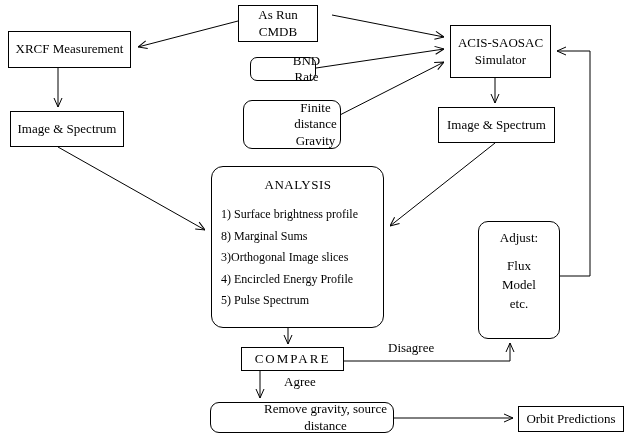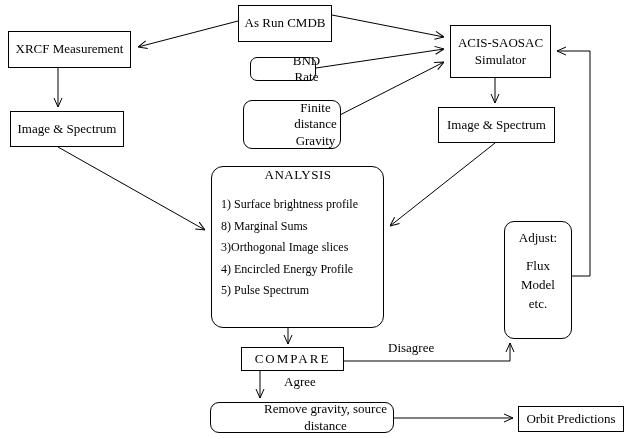--- a/index.html
+++ b/index.html
@@ -47,21 +47,21 @@
   .box.multiline {
     flex-direction: column;
   }
   .analysis-box {
     position: absolute;
     border: 1px solid #000000;
     border-radius: 12px;
     background: #ffffff;
     box-sizing: border-box;
     font-size: 12px;
-    padding: 0 8px 8px 9px;
+    padding: 10px 8px 8px 9px;
   }
   .analysis-title {
     text-align: center;
     font-size: 13px;
     letter-spacing: 0.5px;
     margin-bottom: 14px;
   }
   .analysis-item {
     margin-bottom: 6.5px;
     white-space: nowrap;
@@ -115,21 +115,21 @@
     <path d="M 343,361 L 510,361 L 510,343" marker-end="url(#arrow)"></path>
     <path d="M 260,370 L 260,398" marker-end="url(#arrow)"></path>
     <path d="M 393,418 L 513,418" marker-end="url(#arrow)"></path>
     <path d="M 559,276 L 590,276 L 590,51 L 557,51" marker-end="url(#arrow)"></path>
   </svg>
 
   <div class="box" style="left:8px; top:31px; width:123px; height:37px;">
     <span>XRCF Measurement</span>
   </div>
 
-  <div class="box" style="left:238px; top:5px; width:94px; height:37px;">
+  <div class="box" style="left:238px; top:5px; width:80px; height:37px;">
     <span>As Run CMDB</span>
   </div>
 
   <div class="box multiline" style="left:450px; top:25px; width:101px; height:53px;">
     <span>ACIS-SAOSAC</span>
     <span>Simulator</span>
   </div>
 
   <div class="box rounded" style="left:250px; top:57px; width:66px; height:24px; border-radius:7px;">
     <span>BND Rate</span>
@@ -150,21 +150,21 @@
 
   <div class="analysis-box" style="left:211px; top:166px; width:173px; height:162px;">
     <div class="analysis-title">ANALYSIS</div>
     <div class="analysis-item">1) Surface brightness profile</div>
     <div class="analysis-item">8) Marginal Sums</div>
     <div class="analysis-item">3)Orthogonal Image slices</div>
     <div class="analysis-item">4) Encircled Energy Profile</div>
     <div class="analysis-item">5) Pulse Spectrum</div>
   </div>
 
-  <div class="adjust-box" style="left:504px; top:221px; width:68px; height:118px;font-family:Liberation Serif, serif;">
+  <div class="adjust-box" style="left:478px; top:221px; width:82px; height:118px;font-family:Liberation Serif, serif;">
     <div class="adjust-title">Adjust:</div>
     <div class="adjust-item">Flux</div>
     <div class="adjust-item">Model</div>
     <div class="adjust-item">etc.</div>
   </div>
 
   <div class="box" style="left:241px; top:347px; width:103px; height:24px;">
     <span class="compare-label">COMPARE</span>
   </div>
 

